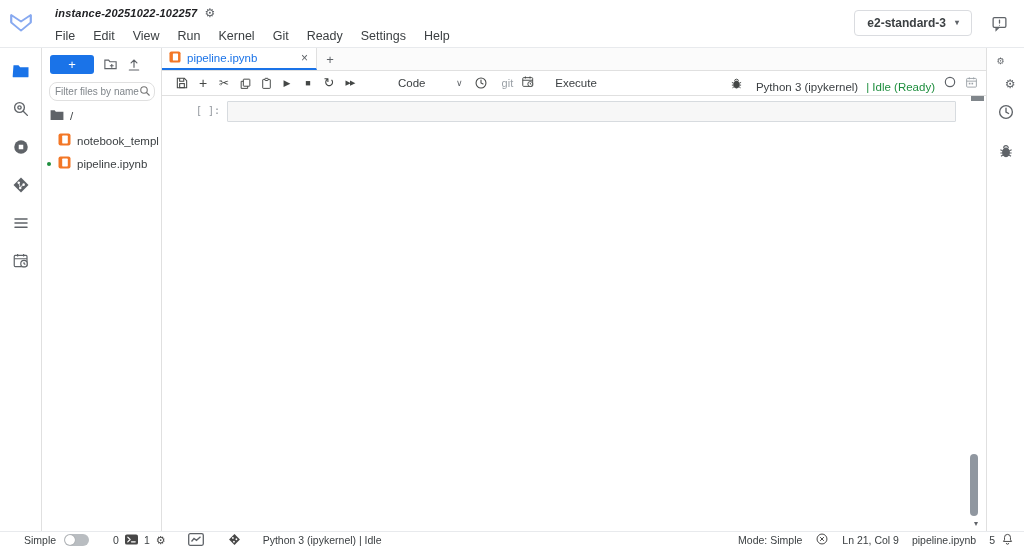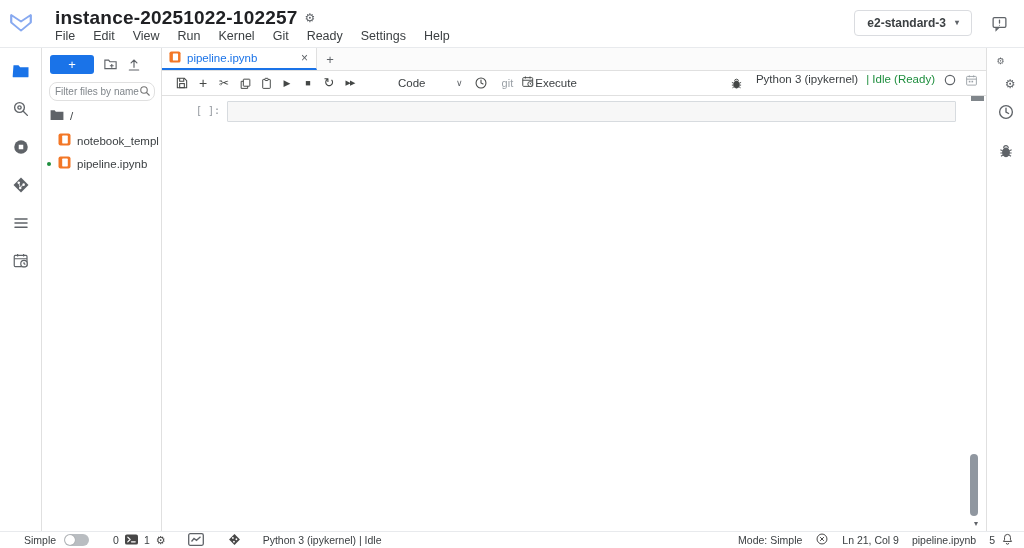--- a/index.html
+++ b/index.html
@@ -4,21 +4,21 @@
 <style>
   * { margin:0; padding:0; box-sizing:border-box; }
   html,body { background:#fff; }
   body { font-family:"Liberation Sans", sans-serif; color:#3c4043; }
   .app { position:relative; width:1024px; height:548px; overflow:hidden; background:#fff; display:flex; flex-direction:column; }
 
   
   .topbar { position:relative; height:48px; flex:0 0 48px; background:#fff; border-bottom:1px solid #e8eaed; }
   .logo-box { position:absolute; left:0; top:0; width:42px; height:48px; display:flex; align-items:center; justify-content:center; }
   .title-row { position:absolute; left:55px; top:7px; display:flex; align-items:center; gap:7px; }
-  .app-title { font-size:19px; font-weight:700; color:#202124; letter-spacing:.2px; }
+  .app-title { font-size:11px; font-weight:700; color:#202124; letter-spacing:.2px;font-style:italic; }
   .title-gear { font-size:12px; color:#5f6368; cursor:pointer; line-height:1; }
   .menubar { position:absolute; left:46px; top:26px; display:flex; }
   .menu-item { padding:3px 9px; font-size:12.5px; color:#3c4043; cursor:pointer; }
   .machine-btn { position:absolute; right:52px; top:10px; height:26px; padding:0 12px; border:1px solid #dadce0; border-radius:4px; background:#fff; display:flex; align-items:center; gap:9px; font-family:inherit; font-size:12px; font-weight:700; color:#3c4043; cursor:pointer; }
   .caret { font-size:8px; color:#5f6368; line-height:1; }
   .feedback-btn { position:absolute; right:16px; top:15px; background:none; border:none; cursor:pointer; line-height:0; }
 
   
   .workspace { flex:1; display:flex; min-height:0; }
   .activity-left { width:42px; flex:0 0 42px; border-right:1px solid #e0e0e0; display:flex; flex-direction:column; align-items:center; padding-top:10px; gap:12px; }
@@ -58,22 +58,22 @@
   .glyph-run { font-size:9px; }
   .glyph-stop { font-size:9px; }
   .glyph-restart { font-size:13px; }
   .glyph-ff { font-size:7px; letter-spacing:-1px; }
   .glyph-cut { font-size:12px; }
   .glyph-plus { font-size:14px; }
   .cell-type-dd { display:flex; align-items:center; margin-left:10px; margin-right:8px; cursor:pointer; }
   .cell-type-label { font-size:11.5px; color:#3c4043; width:58px;margin-left:27px; }
   .dd-chevron { font-size:9px; color:#5f6368; }
   .git-label { font-size:11px; color:#9aa0a6; margin:0 8px 0 10px; cursor:default; }
-  .execute-btn { display:flex; align-items:center; gap:0; background:none; border:none; font-family:inherit; font-size:11.5px; color:#3c4043; cursor:pointer; }
-  .toolbar-right { margin-left:auto; display:flex; align-items:flex-start; gap:8px; }
+  .execute-btn { display:flex; align-items:center; gap:20px; background:none; border:none; font-family:inherit; font-size:11.5px; color:#3c4043; cursor:pointer; }
+  .toolbar-right { margin-left:auto; display:flex; align-items:flex-end; gap:8px; }
   .kernel-name { font-size:11.5px; color:#3c4043; cursor:pointer; }
   .kernel-status-text { font-size:11.5px; color:#1e8e3e; }
 
   .nb-content { flex:1; position:relative; background:#fff; overflow:hidden; }
   .cell { position:absolute; left:22px; right:30px; top:5px; display:flex; gap:7px; cursor:text; }
   .cell-prompt { width:36px; text-align:right; font-family:"DejaVu Sans Mono", monospace; font-size:10px; color:#8f959b; padding-top:4px; white-space:pre; }
   .cell-editor { flex:1; height:21px; background:#f7f7f7; border:1px solid #d7dbdf; border-radius:1px; }
 
   .scroll-top-mark { position:absolute; right:2px; top:0; width:13px; height:5px; background:#80868b; }
   .scroll-thumb { position:absolute; right:8px; top:358px; width:8px; height:62px; border-radius:4px; background:#9097a0; cursor:grab; }

